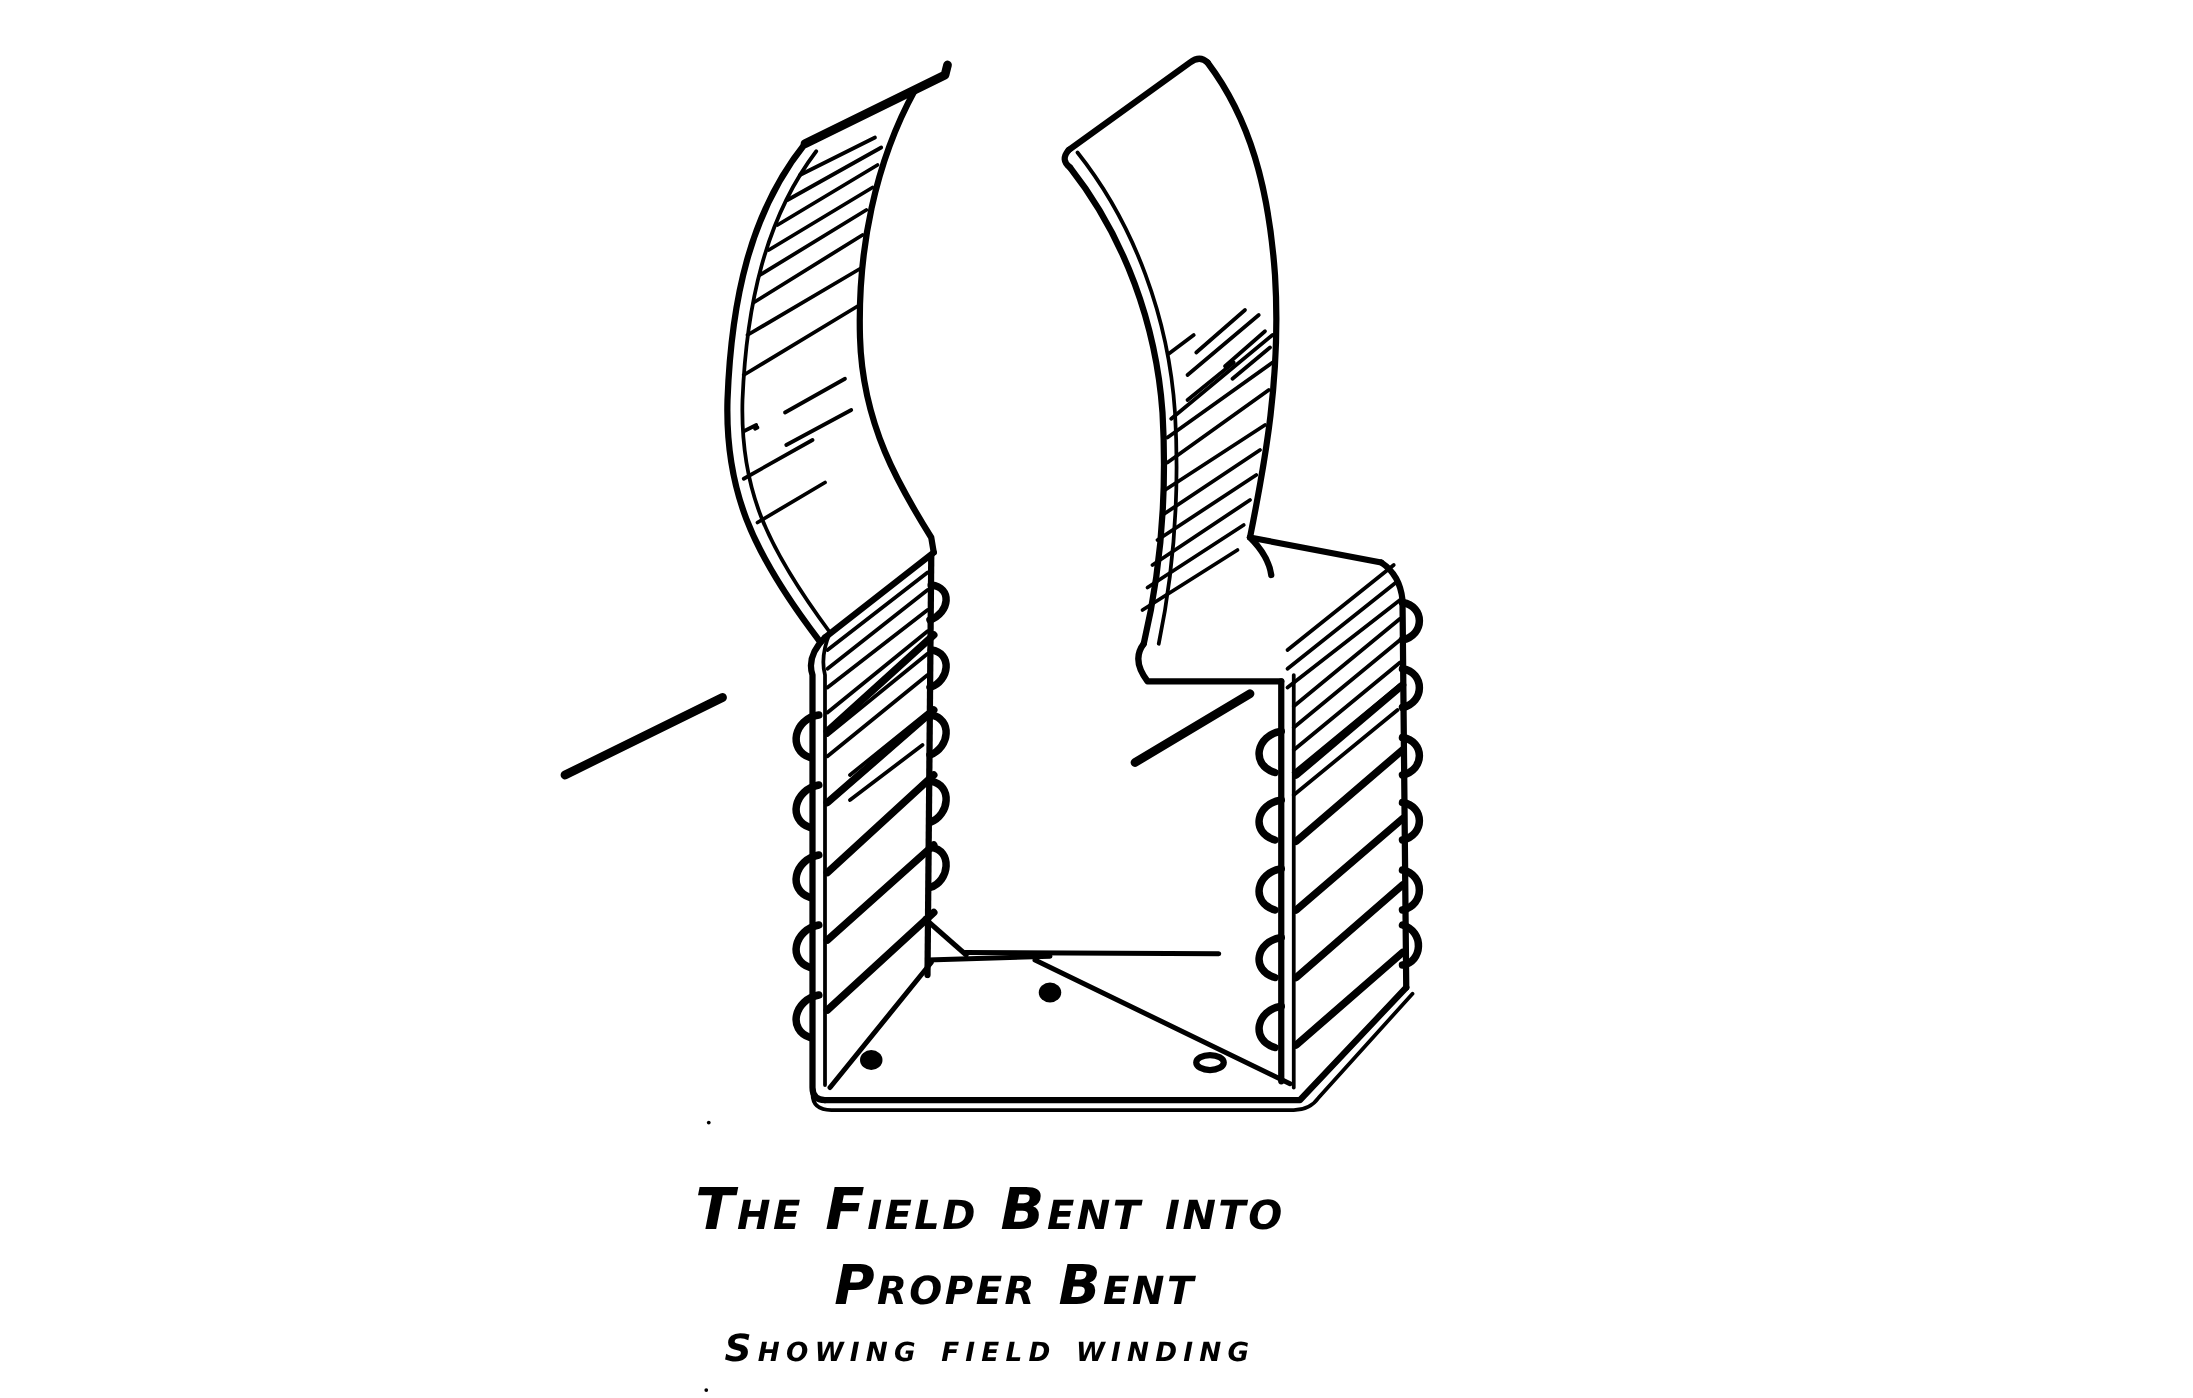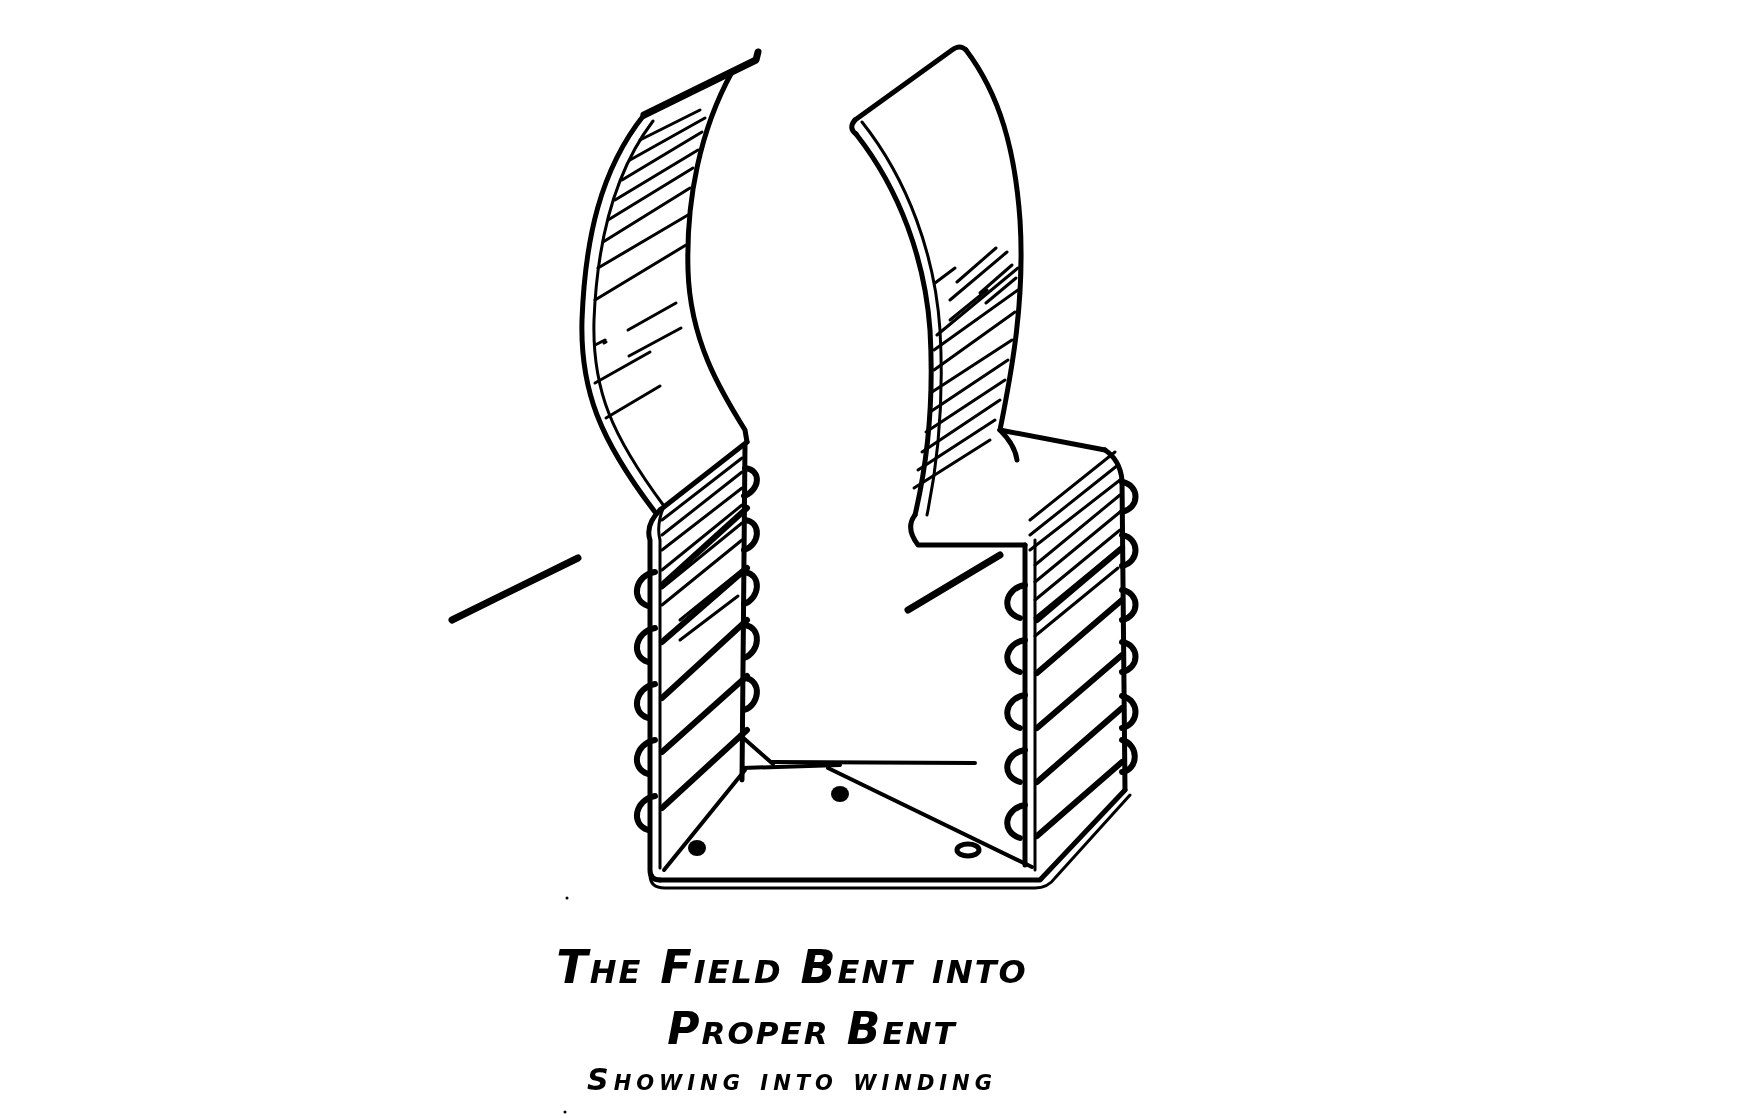--- a/index.html
+++ b/index.html
@@ -185,13 +185,13 @@
     <ellipse cx="840" cy="794" rx="9" ry="8" fill="#000"></ellipse>
     <ellipse class="ink" stroke-width="5" cx="968" cy="850" rx="11" ry="6"></ellipse>
   </g>
 
   <circle cx="567" cy="898" r="1.5" fill="#000"></circle>
   <circle cx="565" cy="1112" r="1.5" fill="#000"></circle>
 </svg>
 
 <div id="cap1" class="caption">The Field Bent into</div>
 <div id="cap2" class="caption">Proper Bent</div>
-<div id="cap3" class="caption">Showing into winding</div>
+<div id="cap3" class="caption">Showing field winding</div>
 
 </body></html>

